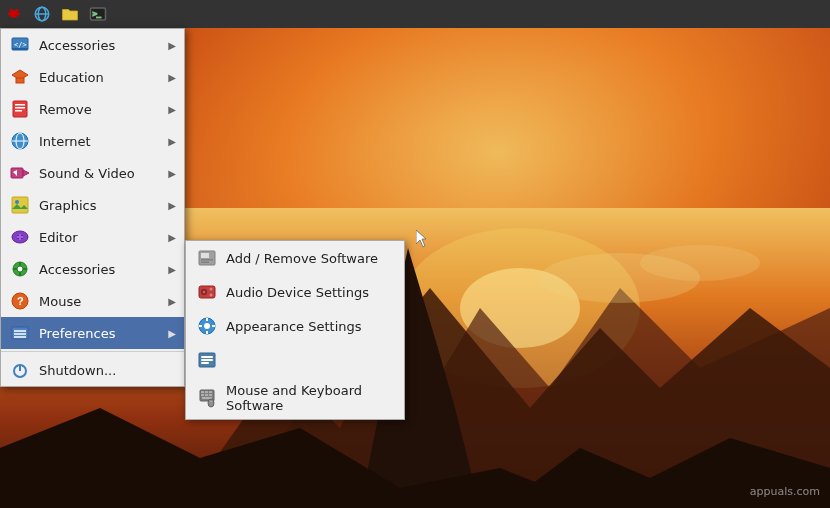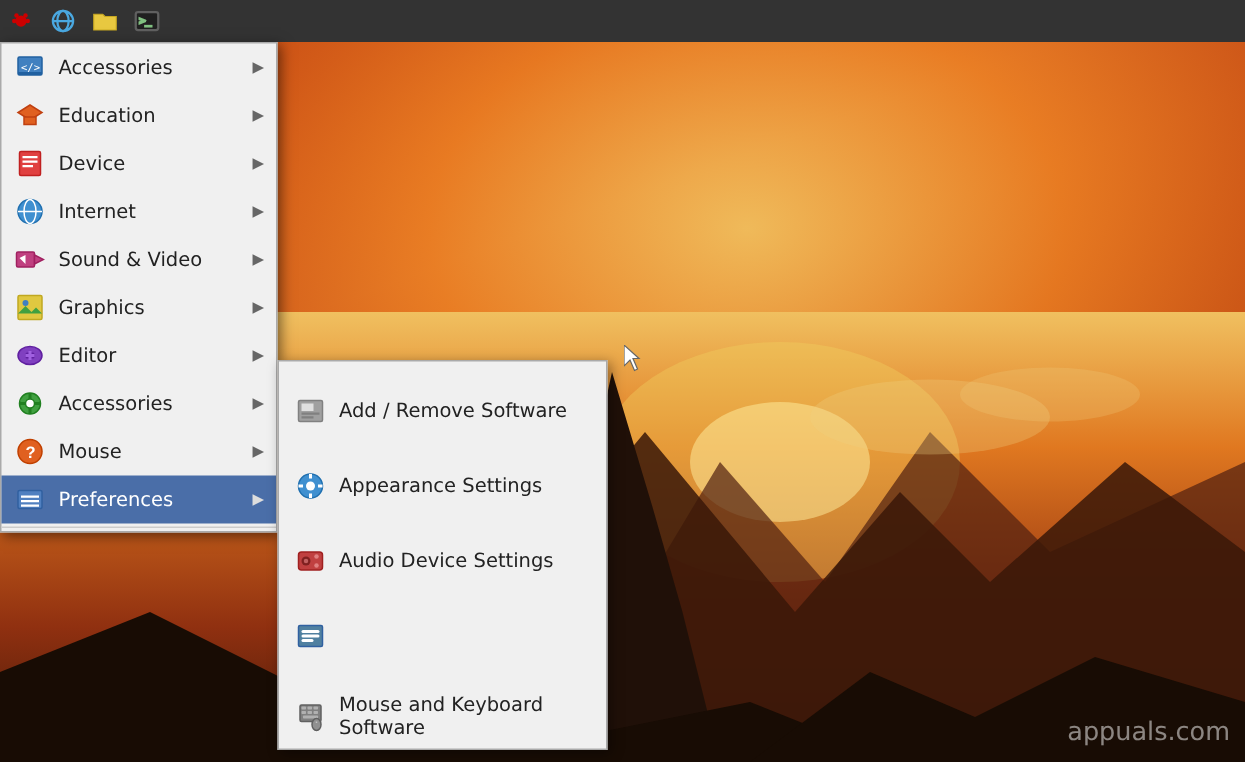--- a/index.html
+++ b/index.html
@@ -146,41 +146,40 @@
       box-shadow: 2px 2px 8px rgba(0,0,0,0.4);
     }
 
     .submenu-item {
       display: flex;
       align-items: center;
       padding: 6px 10px;
       font-size: 13px;
       color: #222;
       cursor: pointer;
-      margin-top: 16px;
     }
 
     .submenu-item .icon {
       width: 22px;
       height: 22px;
       margin-right: 8px;
       display: flex;
       align-items: center;
       justify-content: center;
       font-size: 15px;
       flex-shrink: 0;
     }
 
     
     .watermark {
       position: absolute;
       bottom: 10px;
       right: 10px;
       color: rgba(255,255,255,0.5);
-      font-size: 17px;
+      font-size: 11px;
       text-align: center;
     }
 
     
     .cursor {
       position: absolute;
       width: 0;
       height: 0;
       border-style: solid;
       border-width: 0 6px 10px 6px;
@@ -292,21 +291,21 @@
 
   <div class="menu-item">
     <span class="icon">
       <svg width="20" height="20" viewBox="0 0 20 20">
         <rect x="3" y="2" width="14" height="16" rx="1" fill="#e04040" stroke="#c02020"></rect>
         <rect x="5" y="5" width="10" height="1.5" fill="white"></rect>
         <rect x="5" y="8" width="10" height="1.5" fill="white"></rect>
         <rect x="5" y="11" width="7" height="1.5" fill="white"></rect>
       </svg>
     </span>
-    <span>Device</span>
+    <span>Remove</span>
     <span class="arrow">▶</span>
   </div>
 
   <div class="menu-item">
     <span class="icon">
       <svg width="20" height="20" viewBox="0 0 20 20">
         <circle cx="10" cy="10" r="8" fill="#4090d0" stroke="#2070b0"></circle>
         <ellipse cx="10" cy="10" rx="4" ry="8" fill="none" stroke="white" stroke-width="1"></ellipse>
         <line x1="2" y1="10" x2="18" y2="10" stroke="white" stroke-width="1"></line>
       </svg>
@@ -386,61 +385,72 @@
         <line x1="4" y1="11" x2="16" y2="11" stroke="white" stroke-width="1.5"></line>
         <line x1="4" y1="14" x2="16" y2="14" stroke="white" stroke-width="1.5"></line>
       </svg>
     </span>
     <span>Preferences</span>
     <span class="arrow" style="color:#ddd;">▶</span>
   </div>
   <div class="menu-separator"></div>
 
 
+  <div class="menu-item">
+    <span class="icon">
+      <svg width="20" height="20" viewBox="0 0 20 20">
+        <circle cx="10" cy="11" r="6" fill="none" stroke="#4080c0" stroke-width="2"></circle>
+        <line x1="10" y1="5" x2="10" y2="11" stroke="#4080c0" stroke-width="2"></line>
+        <line x1="7" y1="6" x2="7" y2="7" stroke="#4080c0" stroke-width="1.5"></line>
+        <line x1="13" y1="6" x2="13" y2="7" stroke="#4080c0" stroke-width="1.5"></line>
+      </svg>
+    </span>
+    <span>Shutdown...</span>
+  </div>
 </div>
 
 <div class="submenu">
 
   <div class="submenu-item">
     <span class="icon">
       <svg width="20" height="20" viewBox="0 0 20 20">
         <rect x="2" y="3" width="16" height="14" rx="1" fill="#a0a0a0" stroke="#808080"></rect>
         <rect x="4" y="5" width="8" height="5" fill="#e0e0e0"></rect>
         <rect x="4" y="11" width="12" height="1.5" fill="#808080"></rect>
         <rect x="4" y="13.5" width="8" height="1.5" fill="#808080"></rect>
       </svg>
     </span>
     <span>Add / Remove Software</span>
+  </div>
+
+  <div class="submenu-item">
+    <span class="icon">
+      <svg width="20" height="20" viewBox="0 0 20 20">
+        <rect x="2" y="4" width="16" height="12" rx="2" fill="#c04040" stroke="#a02020"></rect>
+        <circle cx="7" cy="10" r="3" fill="#802020"></circle>
+        <circle cx="7" cy="10" r="1.5" fill="#c06060"></circle>
+        <circle cx="14" cy="7" r="1.5" fill="#e08080"></circle>
+        <circle cx="14" cy="13" r="1.5" fill="#e08080"></circle>
+      </svg>
+    </span>
+    <span>Audio Device Settings</span>
   </div>
 
   <div class="submenu-item">
     <span class="icon">
       <svg width="20" height="20" viewBox="0 0 20 20">
         <circle cx="10" cy="10" r="8" fill="#4090d0" stroke="#2070b0"></circle>
         <circle cx="10" cy="10" r="3" fill="white"></circle>
         <rect x="9" y="2" width="2" height="3" fill="white"></rect>
         <rect x="9" y="15" width="2" height="3" fill="white"></rect>
         <rect x="2" y="9" width="3" height="2" fill="white"></rect>
         <rect x="15" y="9" width="3" height="2" fill="white"></rect>
       </svg>
     </span>
     <span>Appearance Settings</span>
-  </div>
-
-  <div class="submenu-item">
-    <span class="icon">
-      <svg width="20" height="20" viewBox="0 0 20 20">
-        <rect x="2" y="4" width="16" height="12" rx="2" fill="#c04040" stroke="#a02020"></rect>
-        <circle cx="7" cy="10" r="3" fill="#802020"></circle>
-        <circle cx="7" cy="10" r="1.5" fill="#c06060"></circle>
-        <circle cx="14" cy="7" r="1.5" fill="#e08080"></circle>
-        <circle cx="14" cy="13" r="1.5" fill="#e08080"></circle>
-      </svg>
-    </span>
-    <span>Audio Device Settings</span>
   </div>
 
   <div class="submenu-item">
     <span class="icon">
       <svg width="20" height="20" viewBox="0 0 20 20">
         <rect x="2" y="3" width="16" height="14" rx="1" fill="#5080a0" stroke="#3060a0"></rect>
         <rect x="4" y="6" width="12" height="2" fill="white" rx="1"></rect>
         <rect x="4" y="9" width="12" height="2" fill="white" rx="1"></rect>
         <rect x="4" y="12" width="8" height="2" fill="white" rx="1"></rect>
       </svg>

